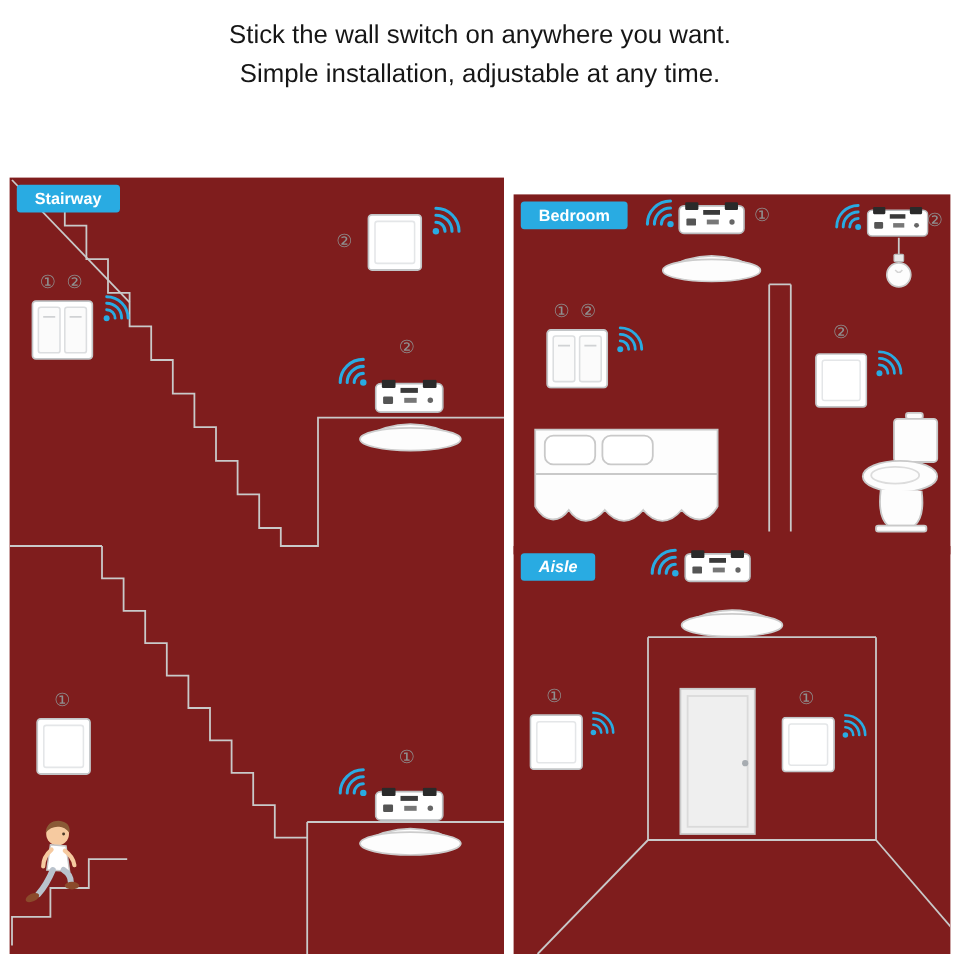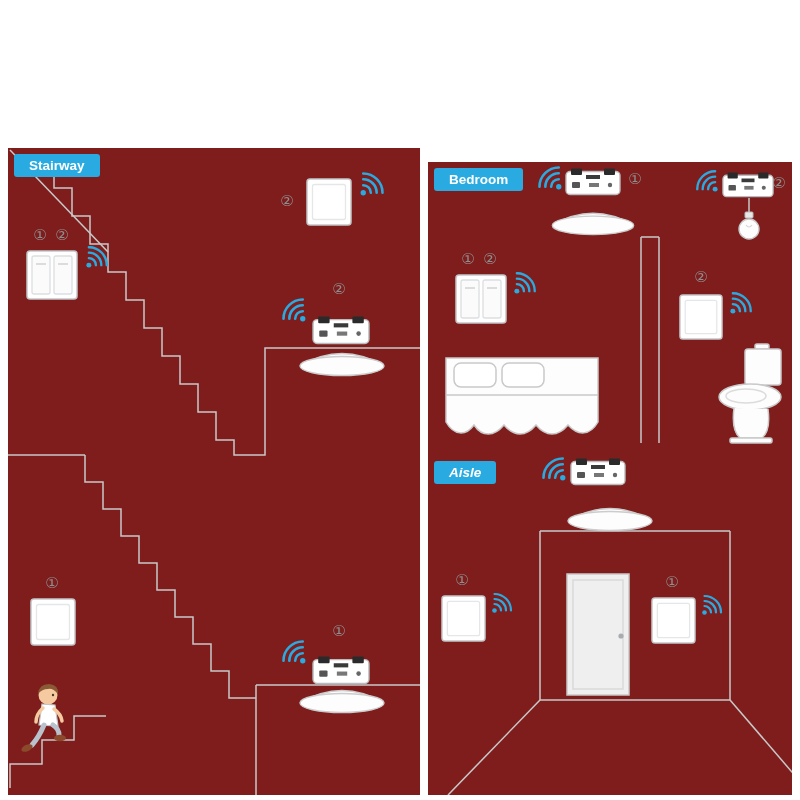--- a/index.html
+++ b/index.html
@@ -73,20 +73,22 @@
       <path d="M42 28 Q49 33 50 40" stroke="#f6caa0" stroke-width="3.5" fill="none" stroke-linecap="round"></path>
       <path d="M41 44 Q47 48 47 54" stroke="#b9c2cc" stroke-width="5" fill="none" stroke-linecap="round"></path>
       <path d="M32 44 Q27 56 20 64" stroke="#b9c2cc" stroke-width="5" fill="none" stroke-linecap="round"></path>
       <ellipse cx="48" cy="57" rx="6" ry="3.2" fill="#8b4a2b"></ellipse>
       <ellipse cx="15" cy="67" rx="6" ry="3.2" fill="#8b4a2b" transform="rotate(-25 15 67)"></ellipse>
     </symbol>
   </defs>
 </svg>
 
 <header>
+  <p class="subtitle first">Stick the wall switch on anywhere you want.</p>
+  <p class="subtitle">Simple installation,  adjustable at any time.</p>
 </header>
 
 <section class="panel" id="panel-stairway">
   <span class="tag">Stairway</span>
 
   <svg class="scene" width="412" height="647" viewBox="0 0 412 647">
     <g stroke="#c9c9c9" stroke-width="1.5" fill="none">
       <path d="M2 2 L100 104"></path>
       <path d="M46 12 V40 H64 V68 H82 V96 H100 V124 H118 V152 H136 V180 H154 V208 H172 V236 H190 V264 H208 V292 H226 V307 H257 V200 H412"></path>
       <path d="M0 307 H77"></path>

